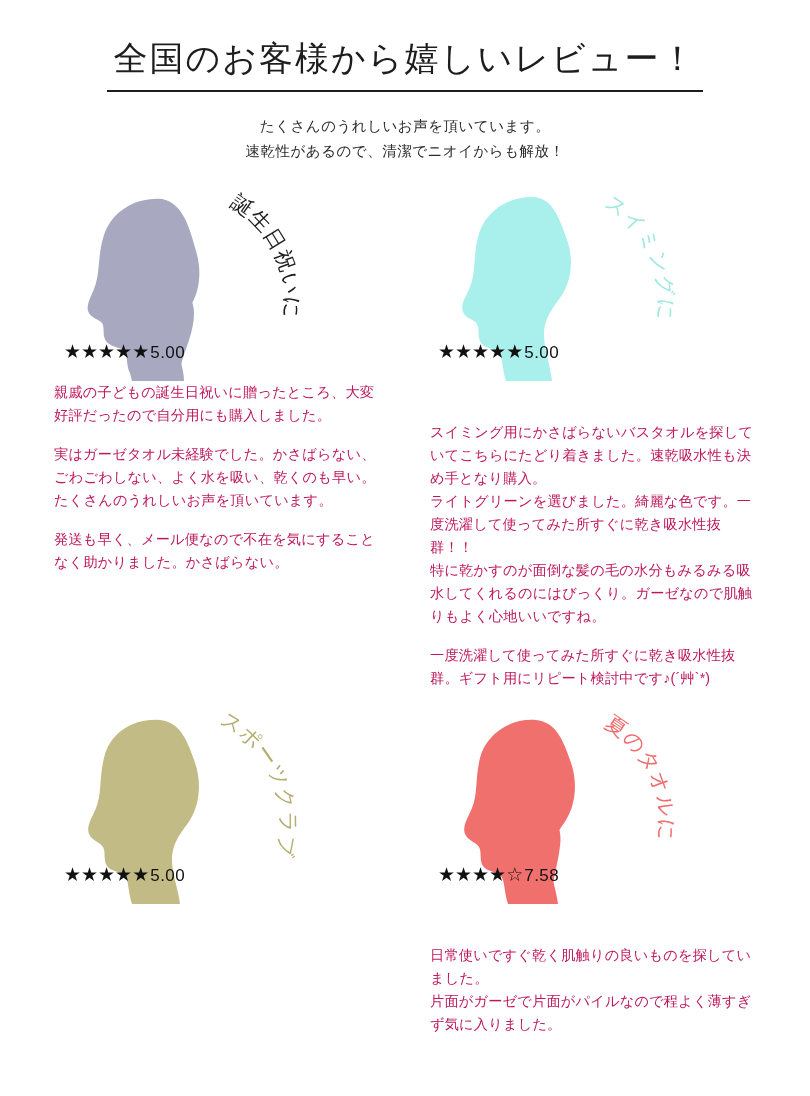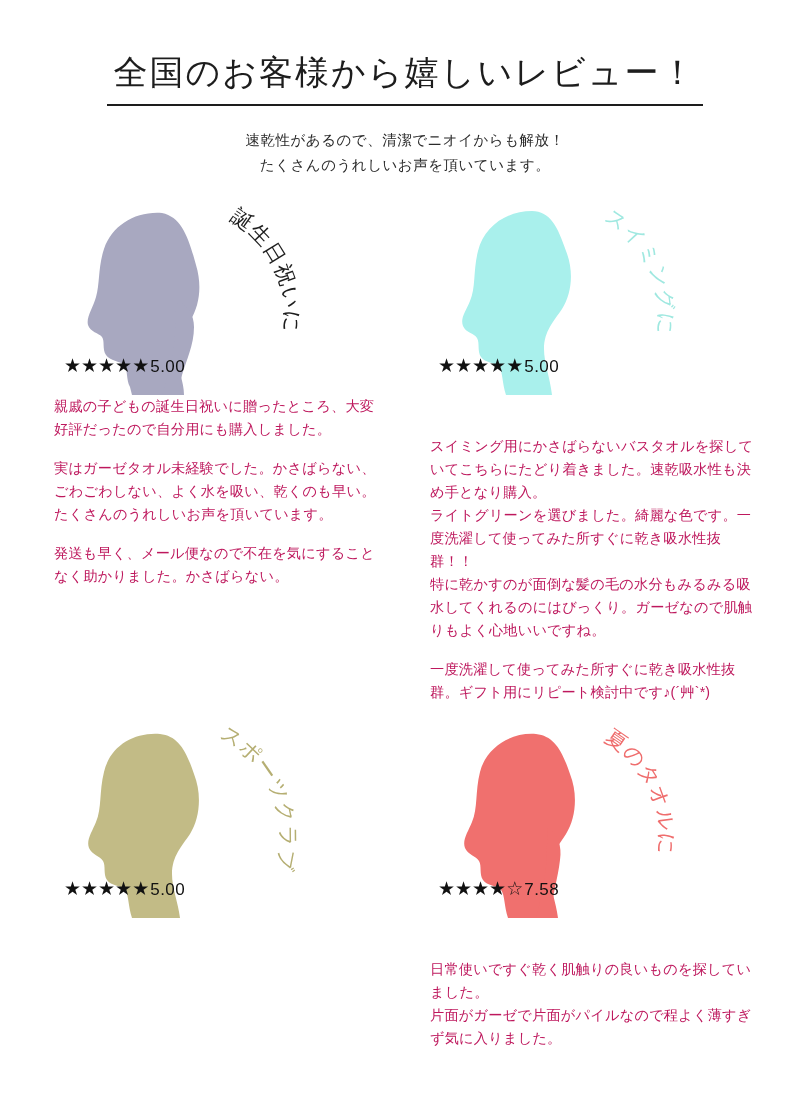--- a/index.html
+++ b/index.html
@@ -17,21 +17,21 @@
   .page {
     position: relative;
     width: 810px;
     height: 1096px;
     box-sizing: border-box;
   }
 
   
   .header {
     text-align: center;
-    padding-top: 48px;
+    padding-top: 34px;
   }
   .main-title {
     display: inline-block;
     font-family: "Liberation Serif", serif;
     font-size: 34px;
     letter-spacing: 2px;
     color: #1d1d1d;
     padding: 2px 6px 8px 6px;
     border-bottom: 2px solid #1d1d1d;
     font-weight: normal;
@@ -143,22 +143,22 @@
   }
 </style>
 </head>
 <body>
 
 <div class="page">
 
   <div class="header">
     <h1 class="main-title">全国のお客様から嬉しいレビュー！</h1>
     <div class="subtitle">
+      <span>たくさんのうれしいお声を頂いています。</span>
       <span>速乾性があるので、清潔でニオイからも解放！</span>
-      <span>たくさんのうれしいお声を頂いています。</span>
     </div>
   </div>
 
   <div class="reviews">
 
     <div class="review r1">
       <div class="review-head">
         <div class="silhouette">
           <svg viewBox="0 0 150 190" xmlns="http://www.w3.org/2000/svg">
             <path id="sil1" d="M96 8 C70 6 46 20 38 44 C32 62 34 78 30 92 C27 103 20 112 22 120 C24 127 33 128 36 132 C39 136 36 144 40 150 C44 156 54 156 58 160 C62 164 60 175 64 182 L66 190 L118 190 C118 176 112 166 110 154 C107 138 116 128 124 116 C134 100 136 80 130 60 C123 34 116 12 96 8 Z" fill="#a8a8c0"></path>

